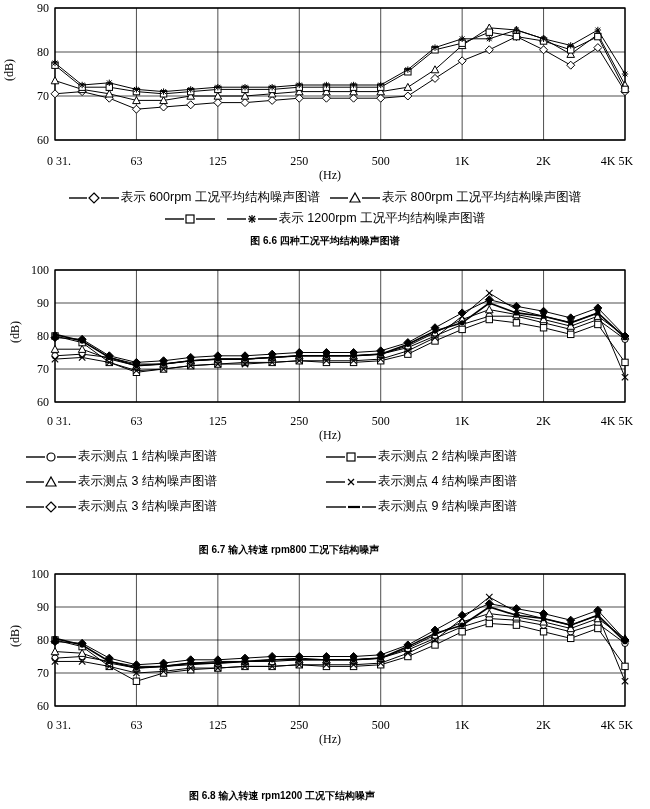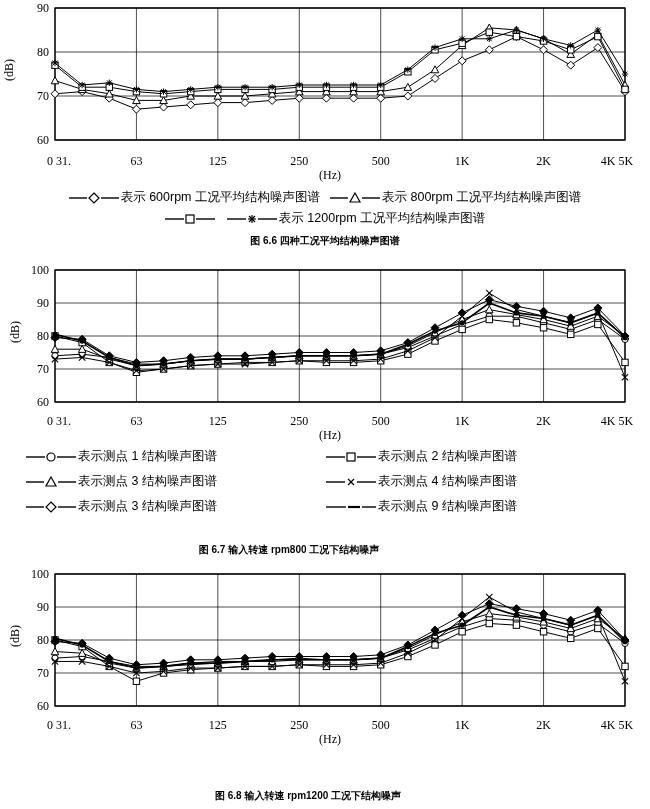--- a/index.html
+++ b/index.html
@@ -750,15 +750,15 @@
         <div class="xtick" style="left: 217.857px;">125</div>
         <div class="xtick" style="left: 299.286px;">250</div>
         <div class="xtick" style="left: 380.714px;">500</div>
         <div class="xtick" style="left: 462.143px;">1K</div>
         <div class="xtick" style="left: 543.571px;">2K</div>
         <div class="xtick" style="left: 617px;">4K 5K</div>
       </div>
     <div style="text-align:center;font-size:12px;margin-left:10px;">(Hz)</div>
   </div>
 
-  <div class="caption" style="position:absolute;left:0;top:789px;width:564px;margin-left:26px;">图 6.8  输入转速 rpm1200 工况下结构噪声</div>
+  <div class="caption" style="position:absolute;left:0;top:789px;width:564px;">图 6.8  输入转速 rpm1200 工况下结构噪声</div>
 
 </div>
 
 </body></html>

